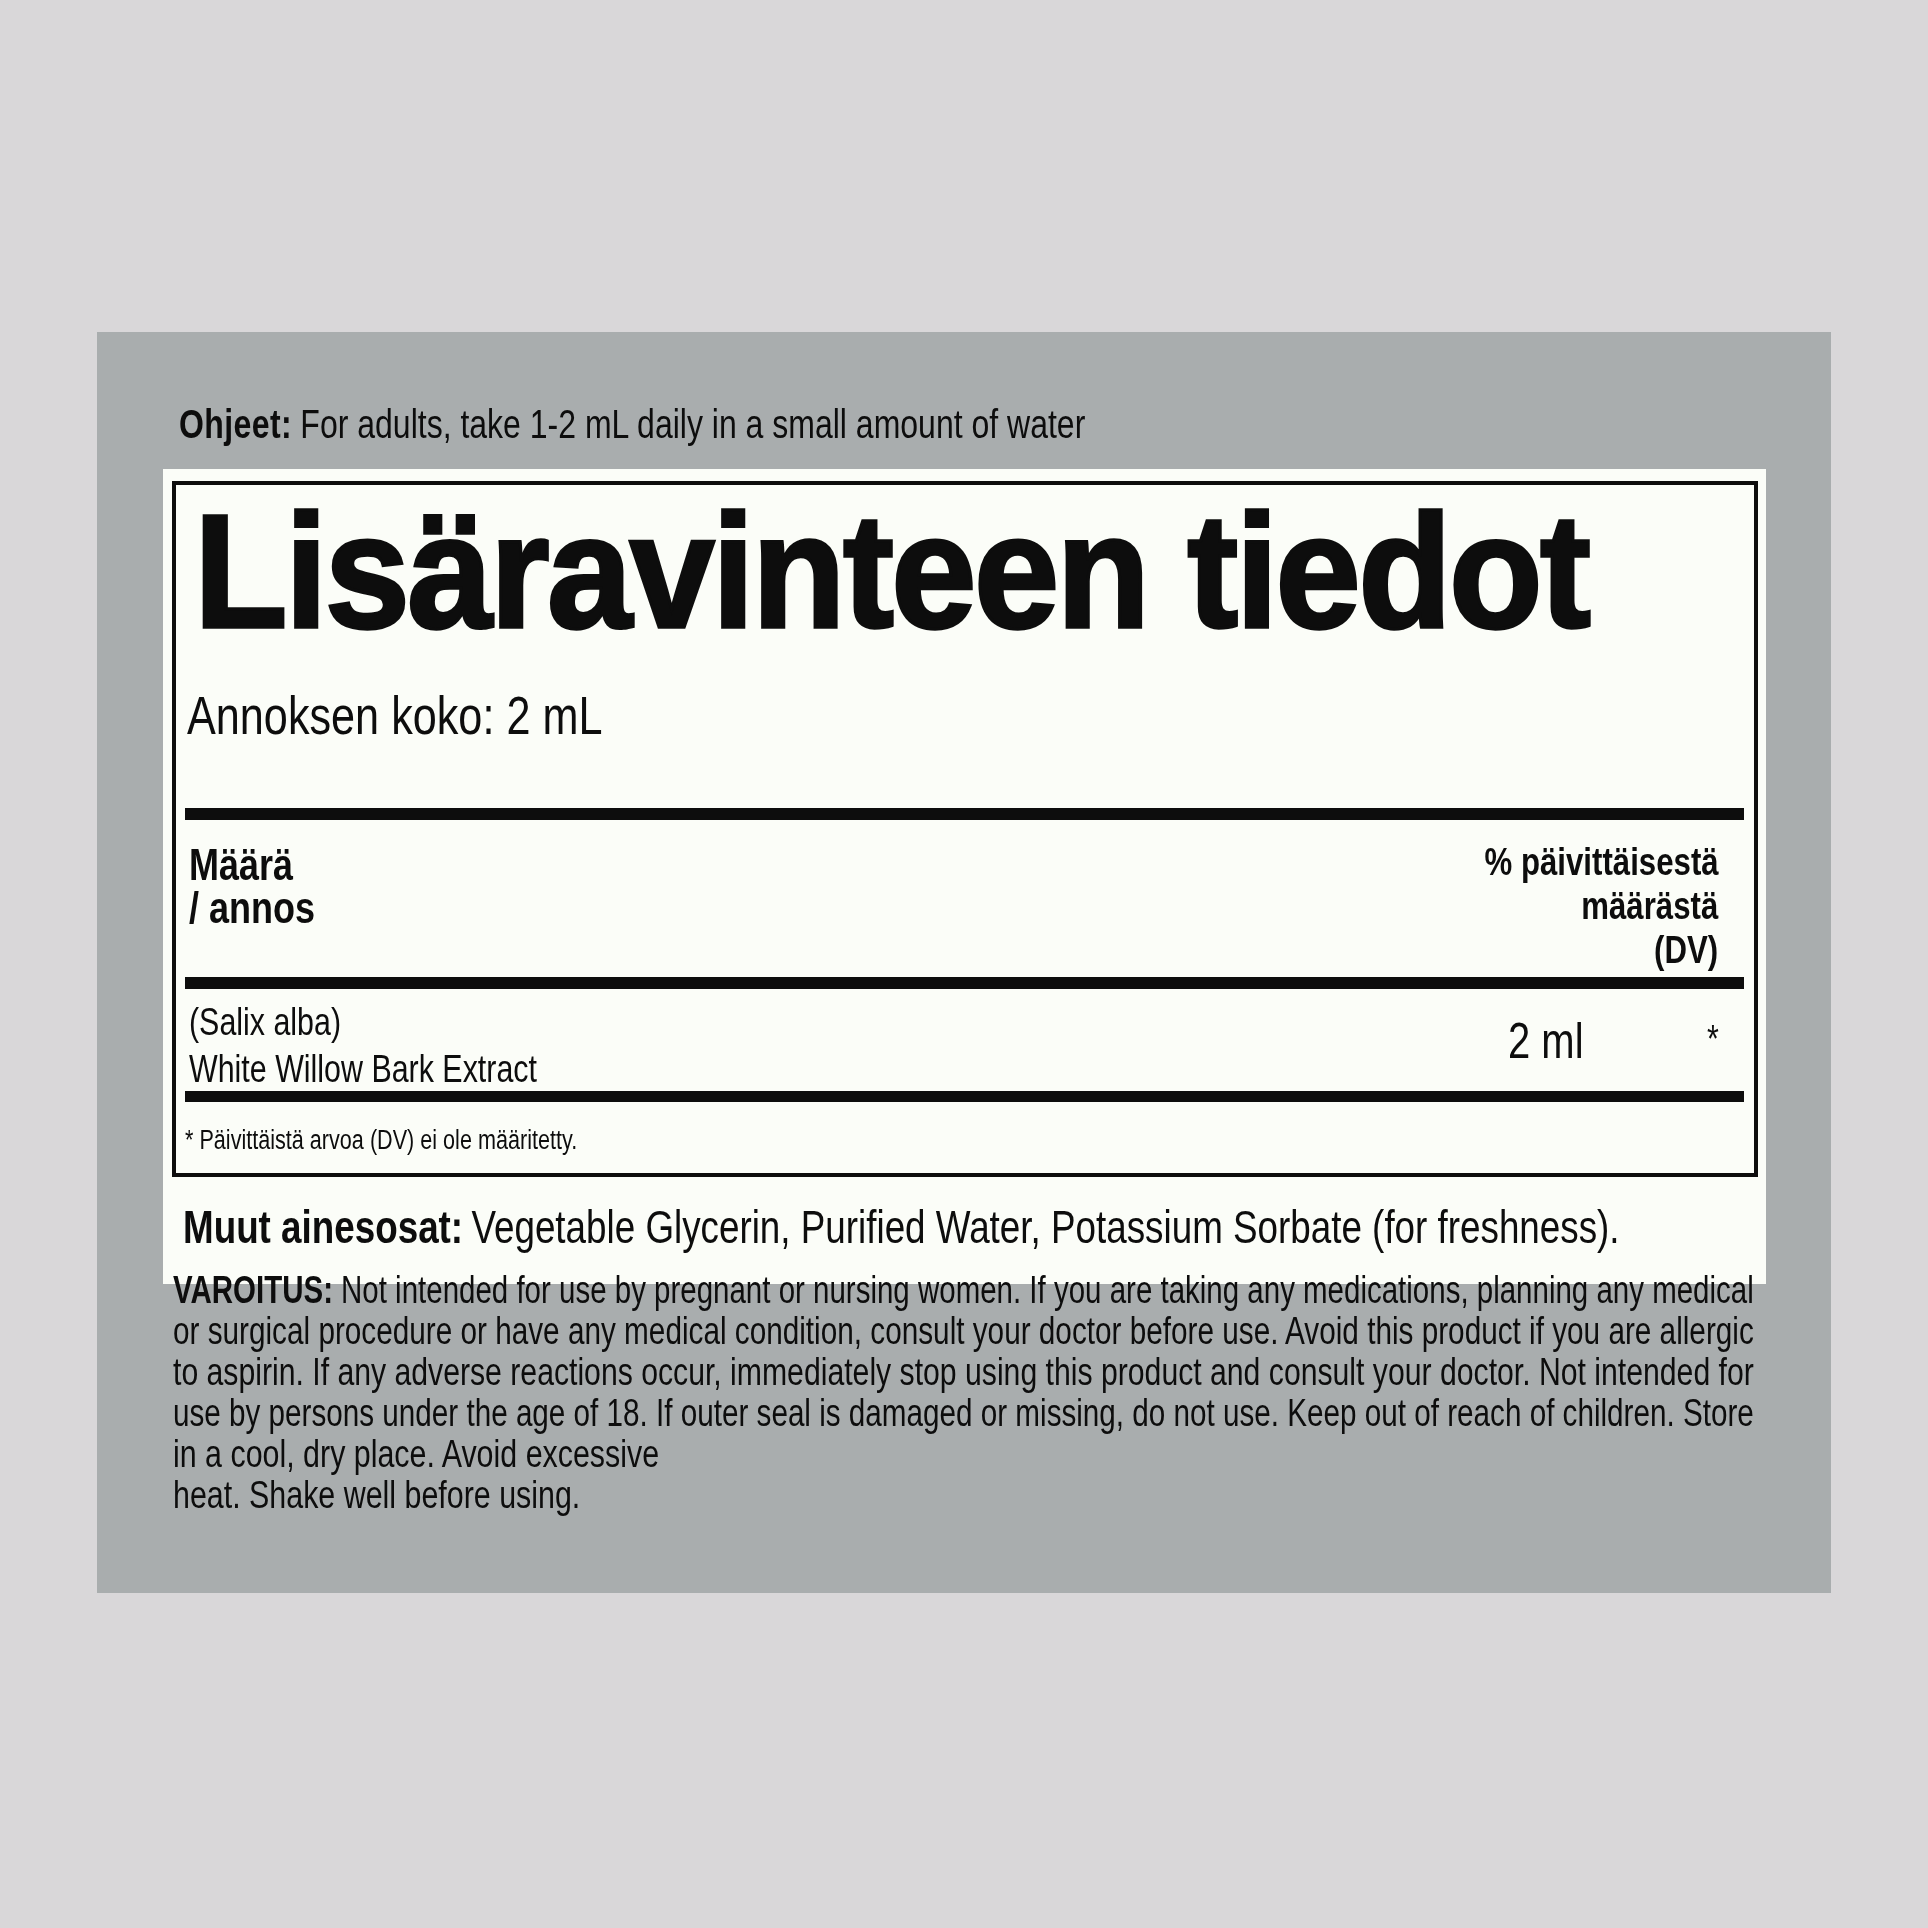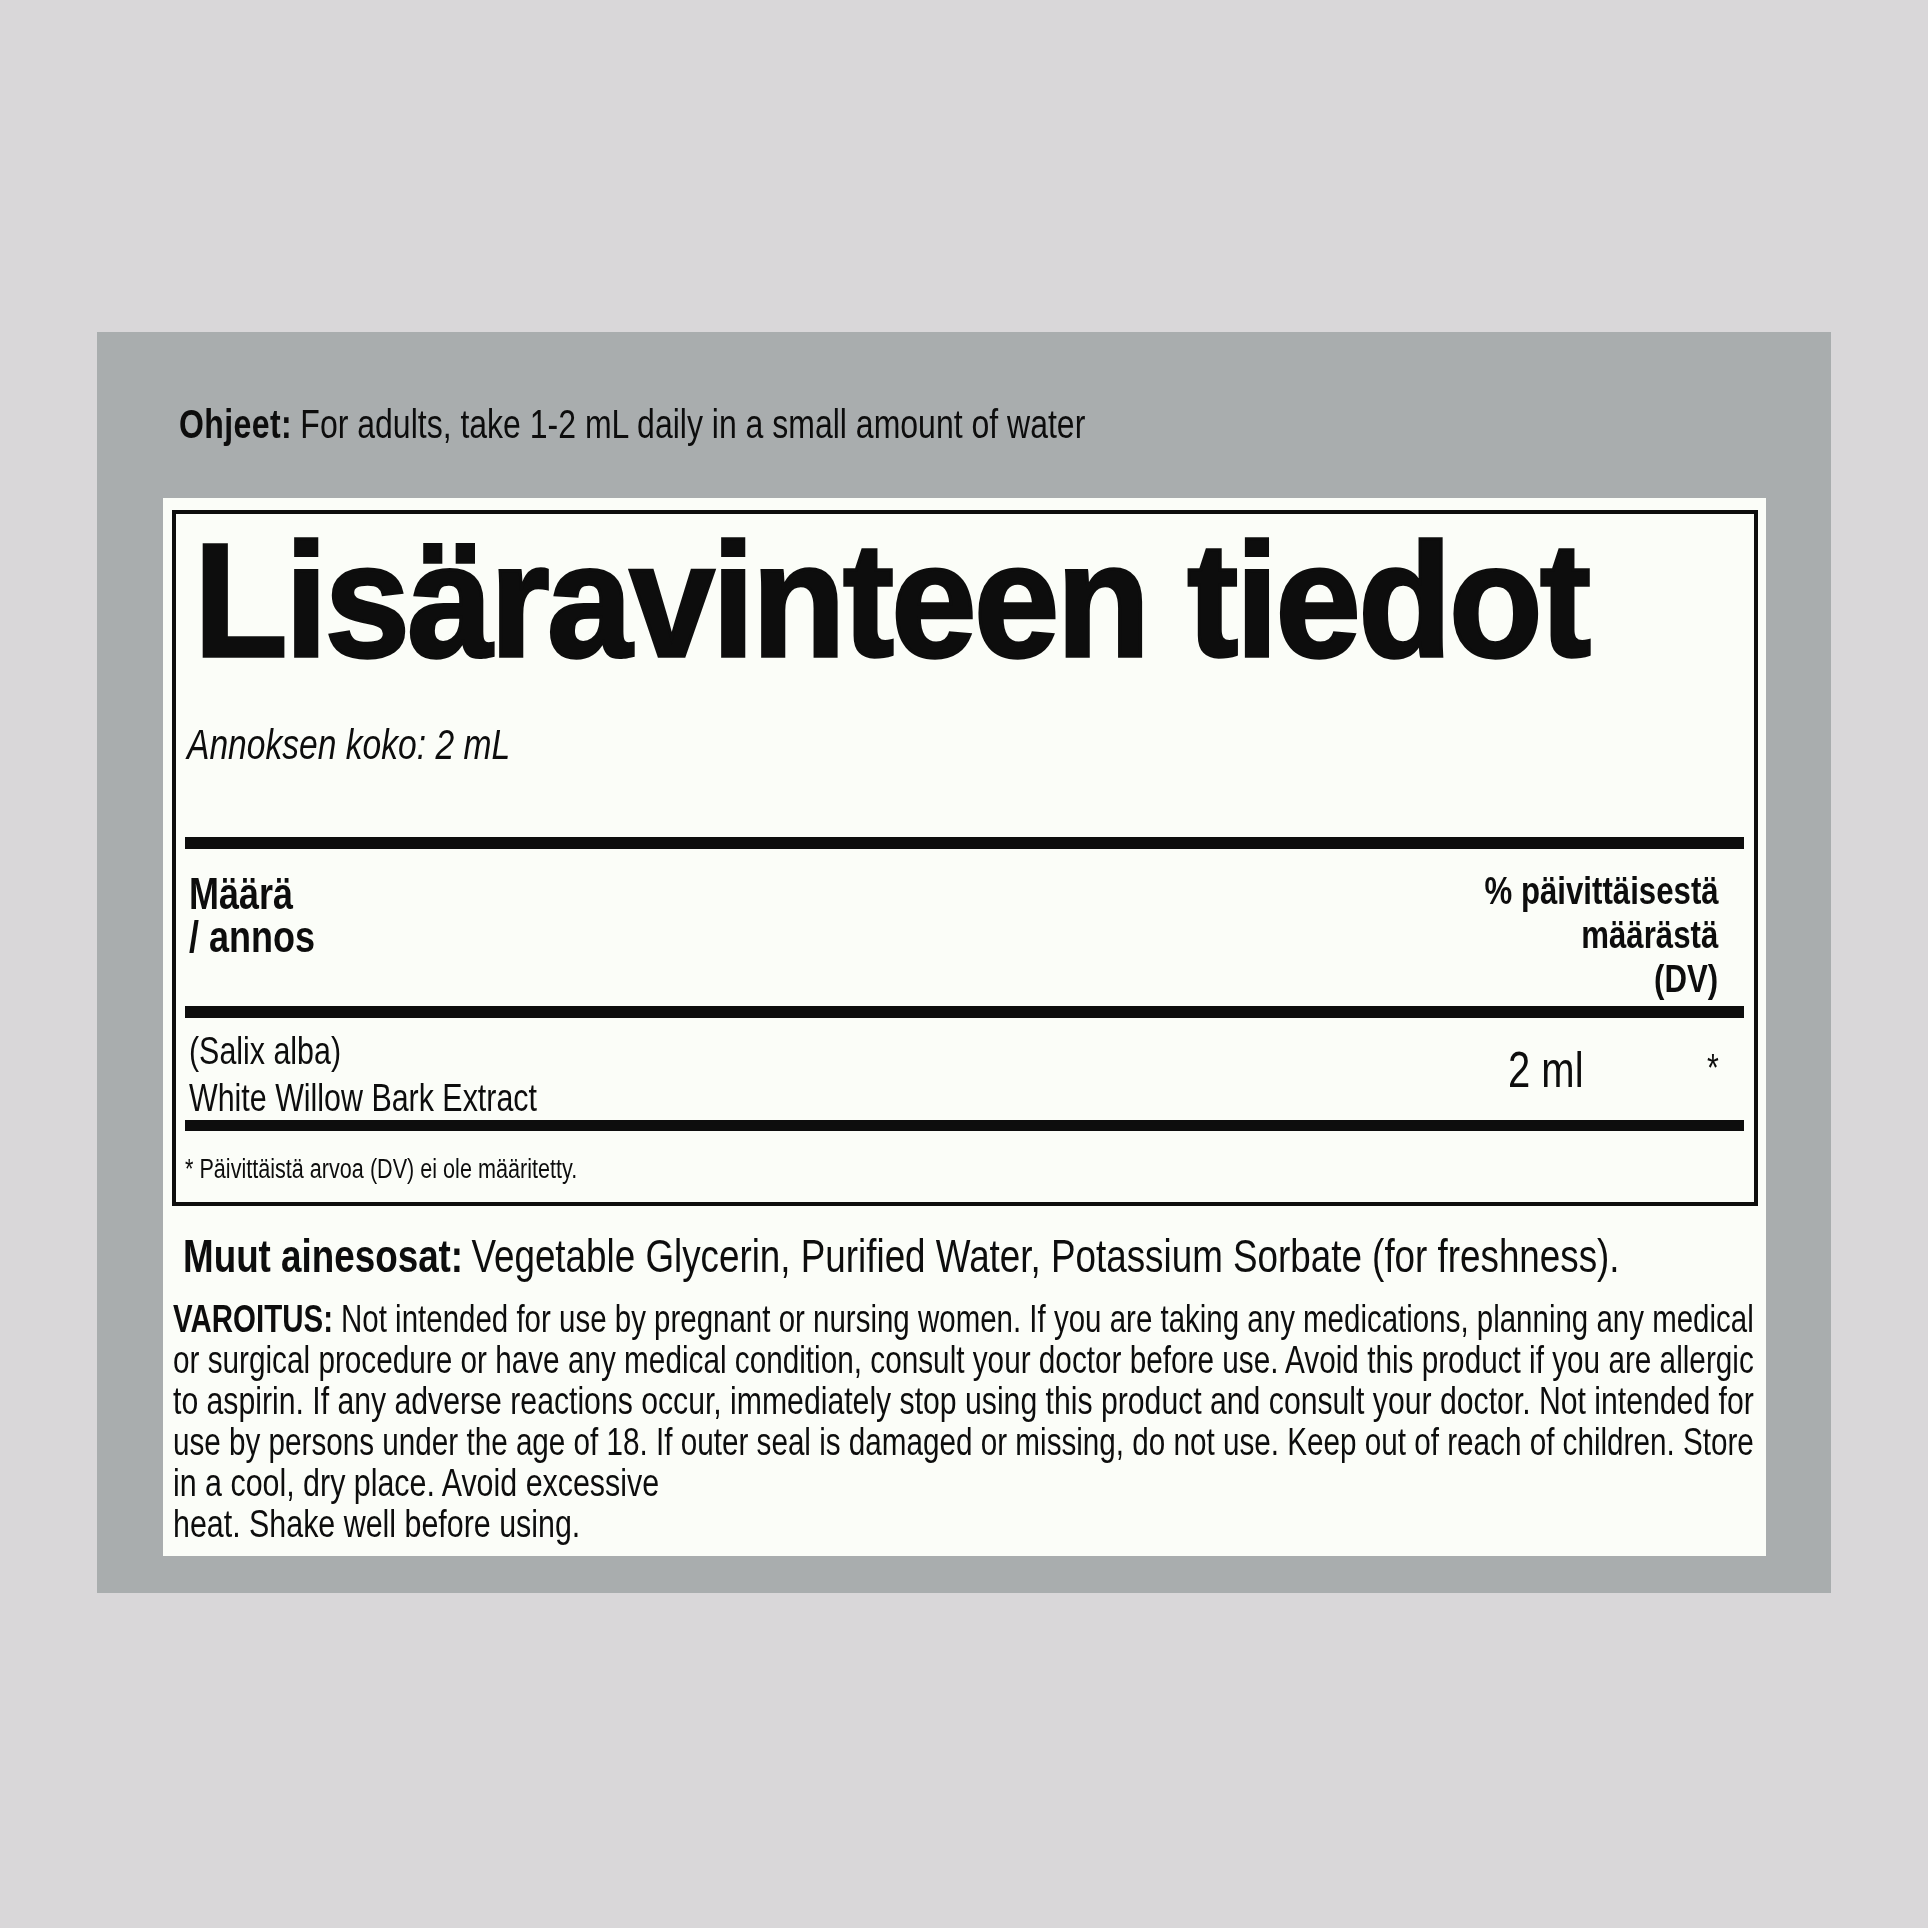--- a/index.html
+++ b/index.html
@@ -40,40 +40,39 @@
   }
   .directions {
     left: 82px; top: 70px;
     font-size: 40px; line-height: 45px; text-align: center;
   }
   .directions b { letter-spacing: 0.5px; }
   .prefix-gap { margin-right: 10.4px; }
 
   .label-card {
     left: 66px; top: 137px;
-    width: 1603px; height: 1058px;
+    width: 1603px; height: 815px;
     background: var(--label-bg, #fbfdf8);
-    margin-top: 29px;
   }
 
   .facts-box {
     left: 9.4px; top: 12.2px;
     width: 1586px; height: 696px;
     border: 4.7px solid var(--text, #0d0d0d);
     box-sizing: border-box;
   }
   
   .facts-title {
     left: 18px; top: 4.7px;
     font-size: 162px; line-height: 162px;
     font-weight: bold;
     letter-spacing: -2.8px;
     -webkit-text-stroke: 3.3px currentColor;
   }
-  .serving1 { left: 10.4px; top: 208px; font-size: 42px; line-height: 45px; font-style: italic; }
+  .serving1 { left: 10.4px; top: 208px; font-size: 54px; line-height: 45px; }
   .serving2 { left: 10.4px; top: 266px; font-size: 41px; line-height: 45px; }
 
   .rule { background: var(--text, #0d0d0d); left: 8.5px; width: 1559px; }
   .rule-1 { top: 323px; height: 12.2px; }
   .rule-2 { top: 492px; height: 12.2px; }
   .rule-3 { top: 606px; height: 10.4px; }
 
   .hdr-amount { left: 12.2px; top: 358px; font-size: 45px; line-height: 43px; font-weight: bold; }
   .hdr-dv {
     right: 36px; top: 355px;

